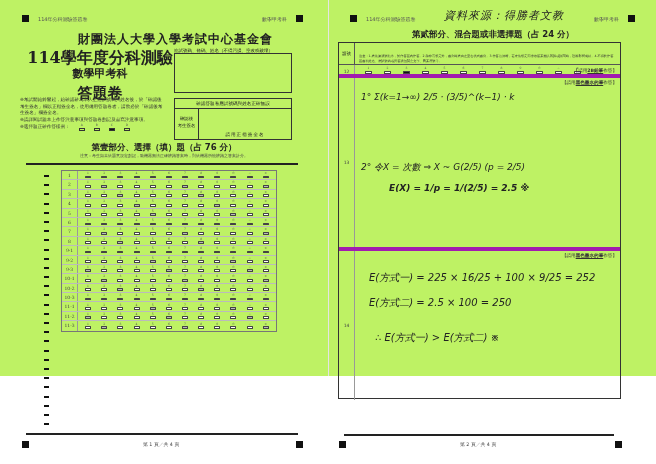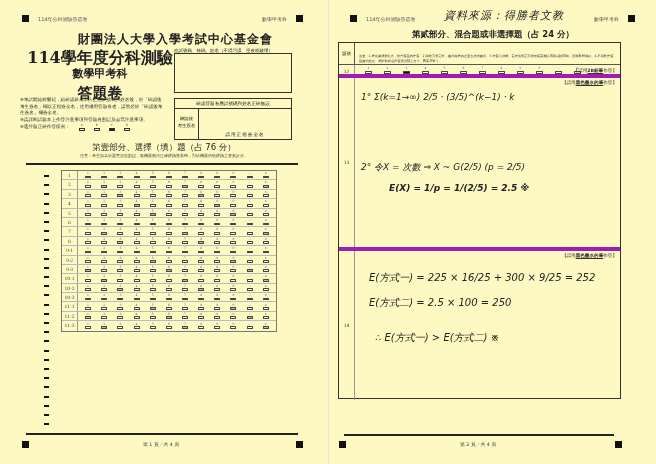--- a/index.html
+++ b/index.html
@@ -1,38 +1,38 @@
 <!DOCTYPE html>
 <html><head>
 <meta charset="utf-8">
 <style>
   * { box-sizing: border-box; margin: 0; padding: 0; }
   html, body { width: 656px; height: 464px; background: #ffffff; overflow: hidden; }
   body { font-family: "DejaVu Serif", "Liberation Serif", serif; color: #222; position: relative; }
-  .page { position: absolute; top: 0; height: 464px; background: #fef9c3; }
+  .page { position: absolute; top: 0; height: 376px; background: #bef264; }
   .page-left { left: 0; width: 328px; }
   .page-right { left: 328px; width: 328px; border-left: 1px solid #e4e4e4; }
   .corner { position: absolute; width: 7px; height: 7px; background: #111; }
   .hdr-small { position: absolute; font-size: 5px; color: #555; font-family: "DejaVu Sans", sans-serif; }
   .org-title { position: absolute; left: 78px; top: 31px; font-size: 12px; font-weight: bold; letter-spacing: 1px; }
   .exam-title { position: absolute; font-weight: bold; text-align: center; width: 150px; left: 25px; }
   .t1 { top: 48px; font-size: 16px; }
   .t2 { top: 66px; font-size: 11px; }
   .t3 { top: 84px; font-size: 15px; }
   .id-label { position: absolute; left: 174px; top: 48px; font-size: 4.5px; text-decoration: underline; font-family: "DejaVu Sans", sans-serif; }
   .id-box { position: absolute; left: 174px; top: 53px; width: 118px; height: 40px; border: 1px solid #333; }
   .instructions { position: absolute; left: 20px; top: 97px; width: 145px; font-size: 4.6px; line-height: 6.5px; font-family: "DejaVu Sans", sans-serif; color: #333; }
   .instructions .ex-row { display: flex; gap: 9px; align-items: center; margin-top: 1px; }
   .bubble-ex { width: 6px; height: 3px; border: 0.7px solid #333; display: inline-block; }
   .bubble-ex.filled { background: #111; }
   .sign-box { position: absolute; left: 174px; top: 98px; width: 118px; height: 42px; border: 1px solid #333; }
   .sign-box .sb-head { height: 10px; border-bottom: 1px solid #333; font-size: 4.6px; text-align: center; line-height: 10px; font-family: "DejaVu Sans", sans-serif; }
   .sign-box .sb-left { position: absolute; left: 0; top: 10px; width: 24px; height: 30px; border-right: 1px solid #333; font-size: 4.4px; text-align: center; padding-top: 6px; line-height: 7px; font-family: "DejaVu Sans", sans-serif; }
   .sign-box .sb-hint { position: absolute; left: 24px; right: 0; bottom: 2px; text-align: center; font-size: 4.6px; font-family: "DejaVu Sans", sans-serif; letter-spacing: 1px; }
-  .section1-title { position: absolute; left: 0; width: 328px; text-align: center; top: 142px; font-size: 8.5px; font-weight: normal; font-family: "DejaVu Sans", sans-serif; }
+  .section1-title { position: absolute; left: 0; width: 328px; text-align: center; top: 142px; font-size: 8.5px; font-weight: bold; font-family: "DejaVu Sans", sans-serif; }
   .section1-note { position: absolute; left: 0; width: 328px; text-align: center; top: 153px; font-size: 4px; color: #444; font-family: "DejaVu Sans", sans-serif; }
   .rule { position: absolute; height: 1.5px; background: #222; }
   .timing-marks { position: absolute; left: 44px; top: 175px; }
   .tick { width: 5px; height: 2px; background: #111; margin-bottom: 7.2px; }
   .answer-grid { position: absolute; left: 61px; top: 170px; width: 216px; border: 1px solid #777; }
   .grid-row { display: flex; height: 9.4px; border-bottom: 1px solid #bbb; }
   .grid-row:last-child { border-bottom: none; }
   .grid-row .qnum { width: 16px; border-right: 1px solid #999; font-size: 4.5px; text-align: center; line-height: 9px; color: #444; }
   .grid-row .opts { flex: 1; display: flex; justify-content: space-around; align-items: center; padding: 0 2px; }
   .opt { display: flex; flex-direction: column; align-items: center; }
@@ -1138,21 +1138,21 @@
       <div class="hw" style="left:22px;top:14px;font-size:9px;">1° Σ(k=1→∞) 2/5 · (3/5)^(k−1) · k</div>
       <div class="hw" style="left:22px;top:83px;font-size:9px;">2° 令X = 次數 ⇒ X ~ G(2/5)   (p = 2/5)</div>
       <div class="hw" style="left:50px;top:105px;font-size:9px;font-weight:bold;">E(X) = 1/p = 1/(2/5) = 2.5  ※</div>
     </div>
 
     <div class="at-row r14">
       <div class="qn mid">14</div>
       <div class="pen-note" style="top:2px;">
         <span>【請用</span><b>黑色墨水的筆</b><span>作答】</span>
       </div>
-      <div class="hw" style="left:30px;top:20px;font-size:10px;">E(方式一) = 225 × 16/25 + 300 × 9/25 = 252</div>
+      <div class="hw" style="left:30px;top:20px;font-size:10px;">E(方式一) = 225 × 16/25 + 100 × 9/25 = 252</div>
       <div class="hw" style="left:30px;top:45px;font-size:10px;">E(方式二) = 2.5 × 100 = 250</div>
       <div class="hw" style="left:36px;top:80px;font-size:10px;">∴ E(方式一) &gt; E(方式二)  ※</div>
     </div>
   </div>
 
   <div class="rule" style="left:15px;top:434px;width:270px;"></div>
   <div class="corner" style="left:10px;top:441px;"></div>
   <div class="corner" style="left:286px;top:441px;"></div>
   <div class="footer" style="left:131px;top:441px;">第 2 頁／共 4 頁</div>
 </div>

